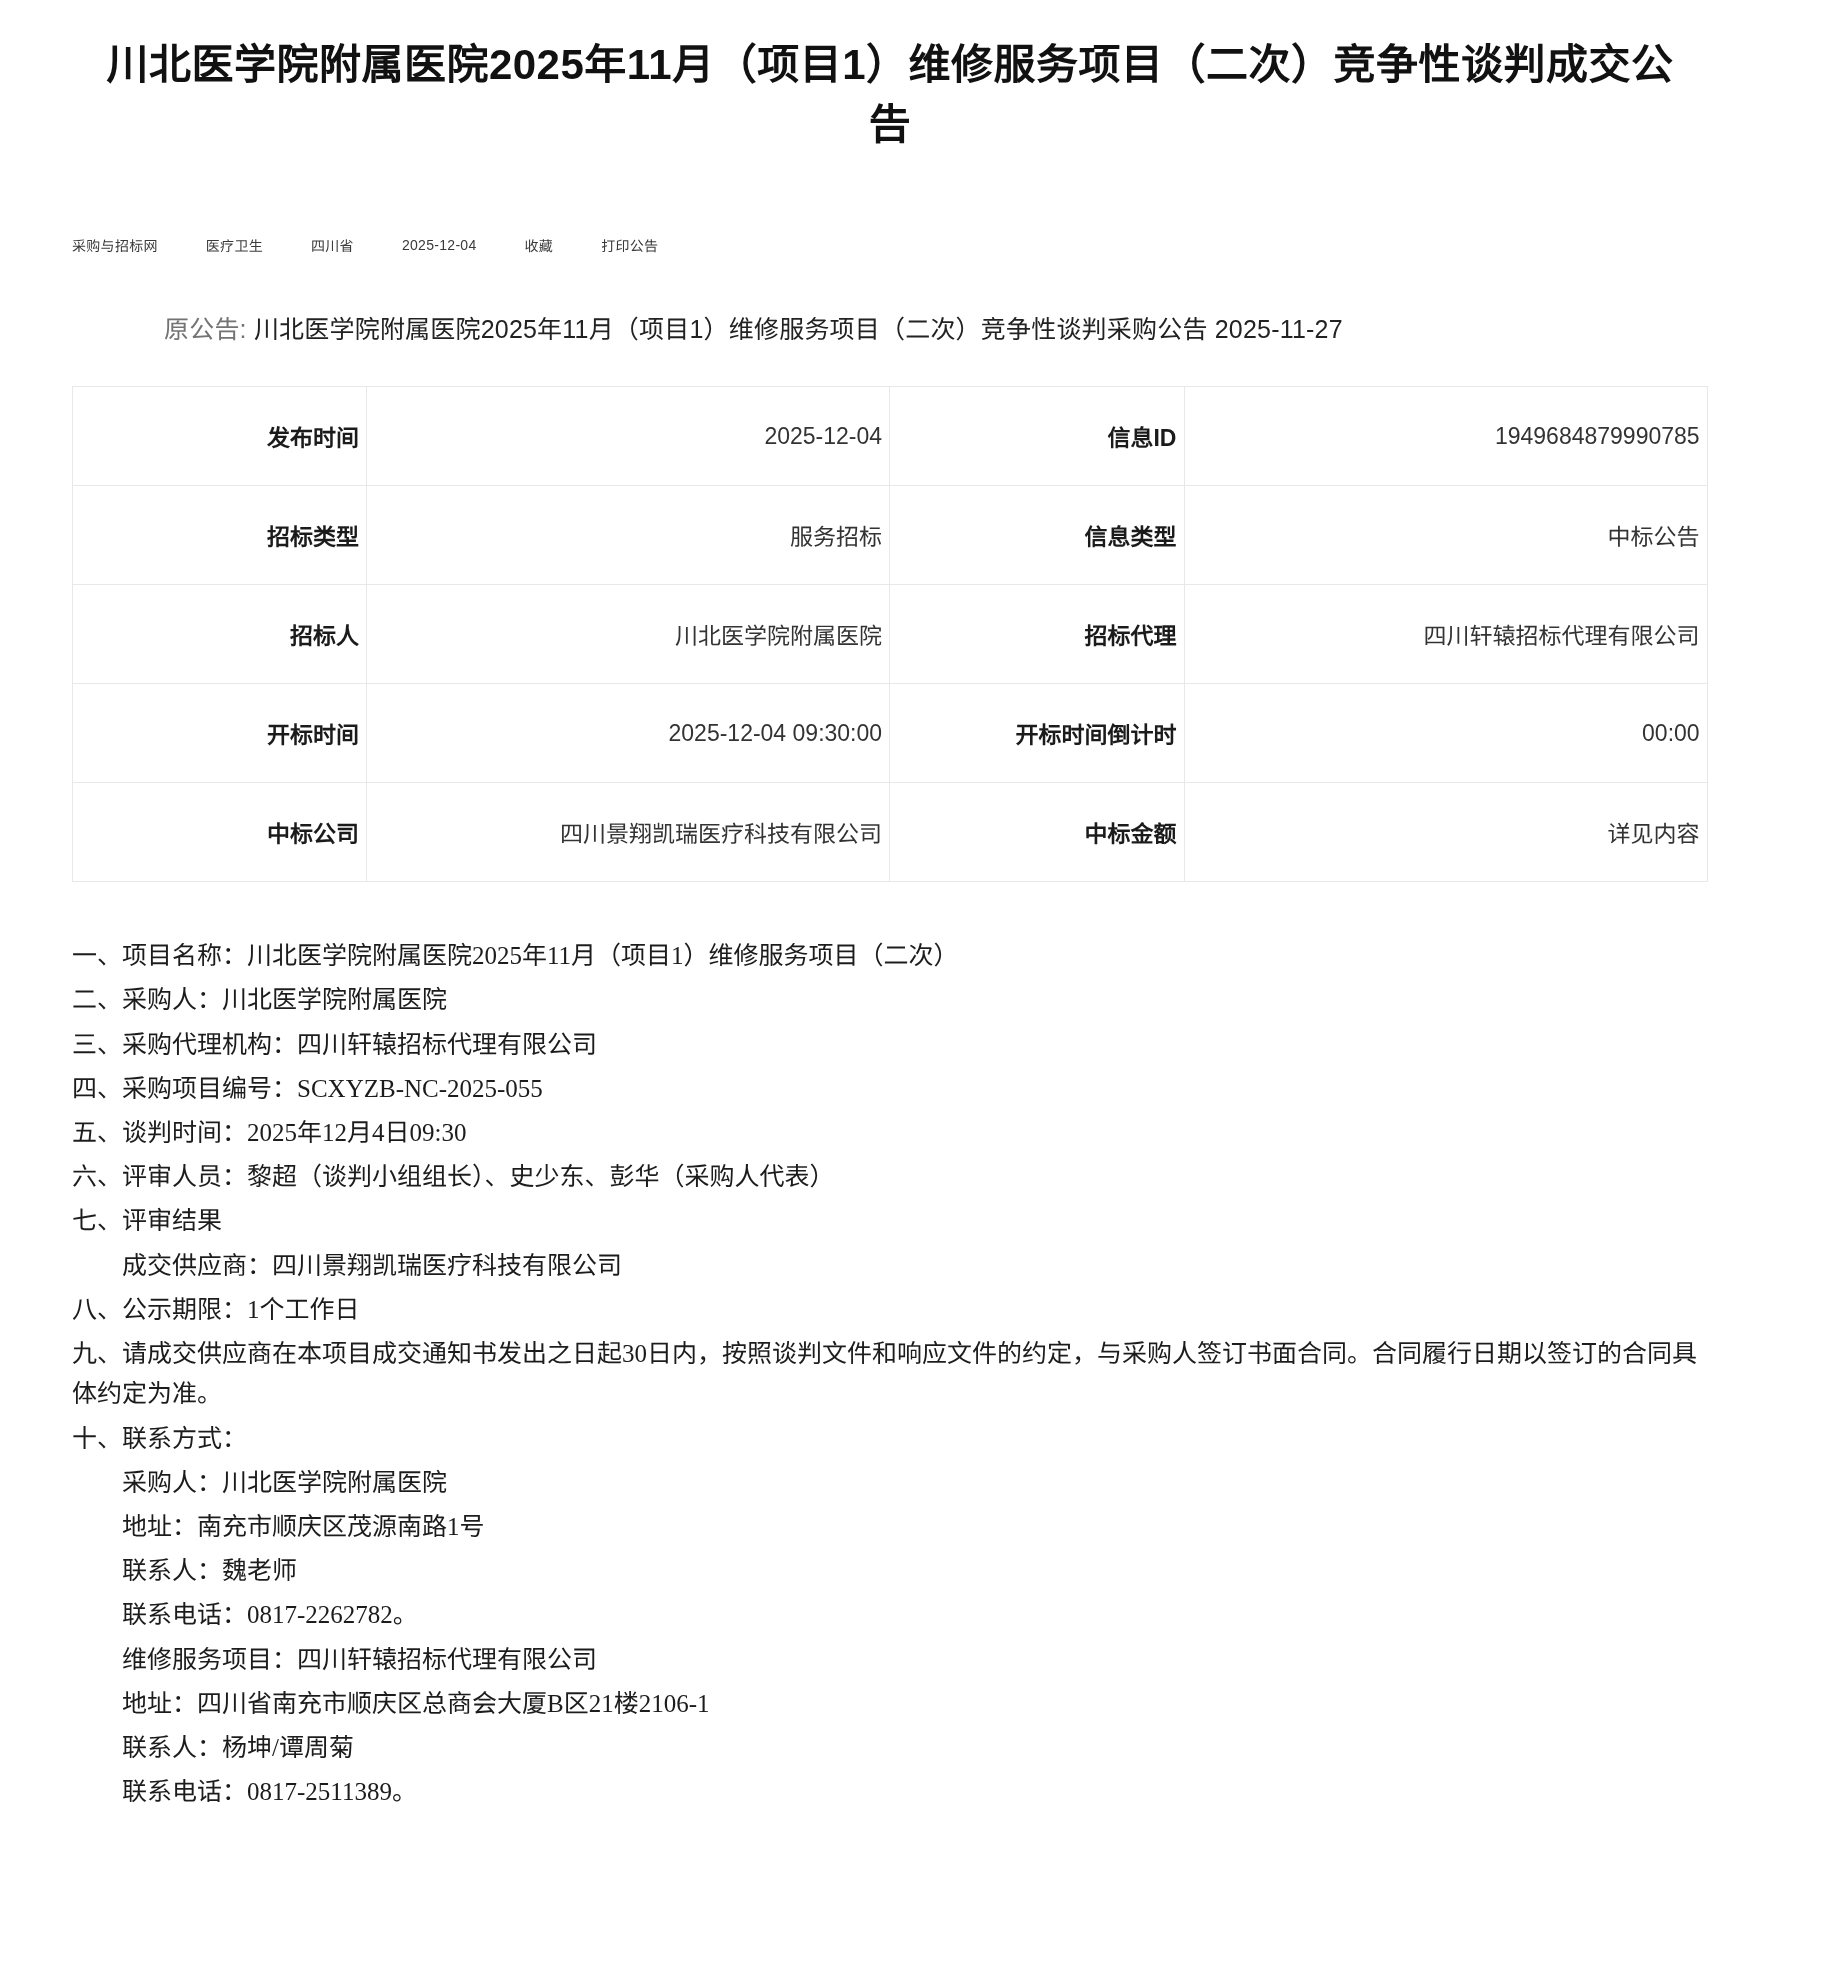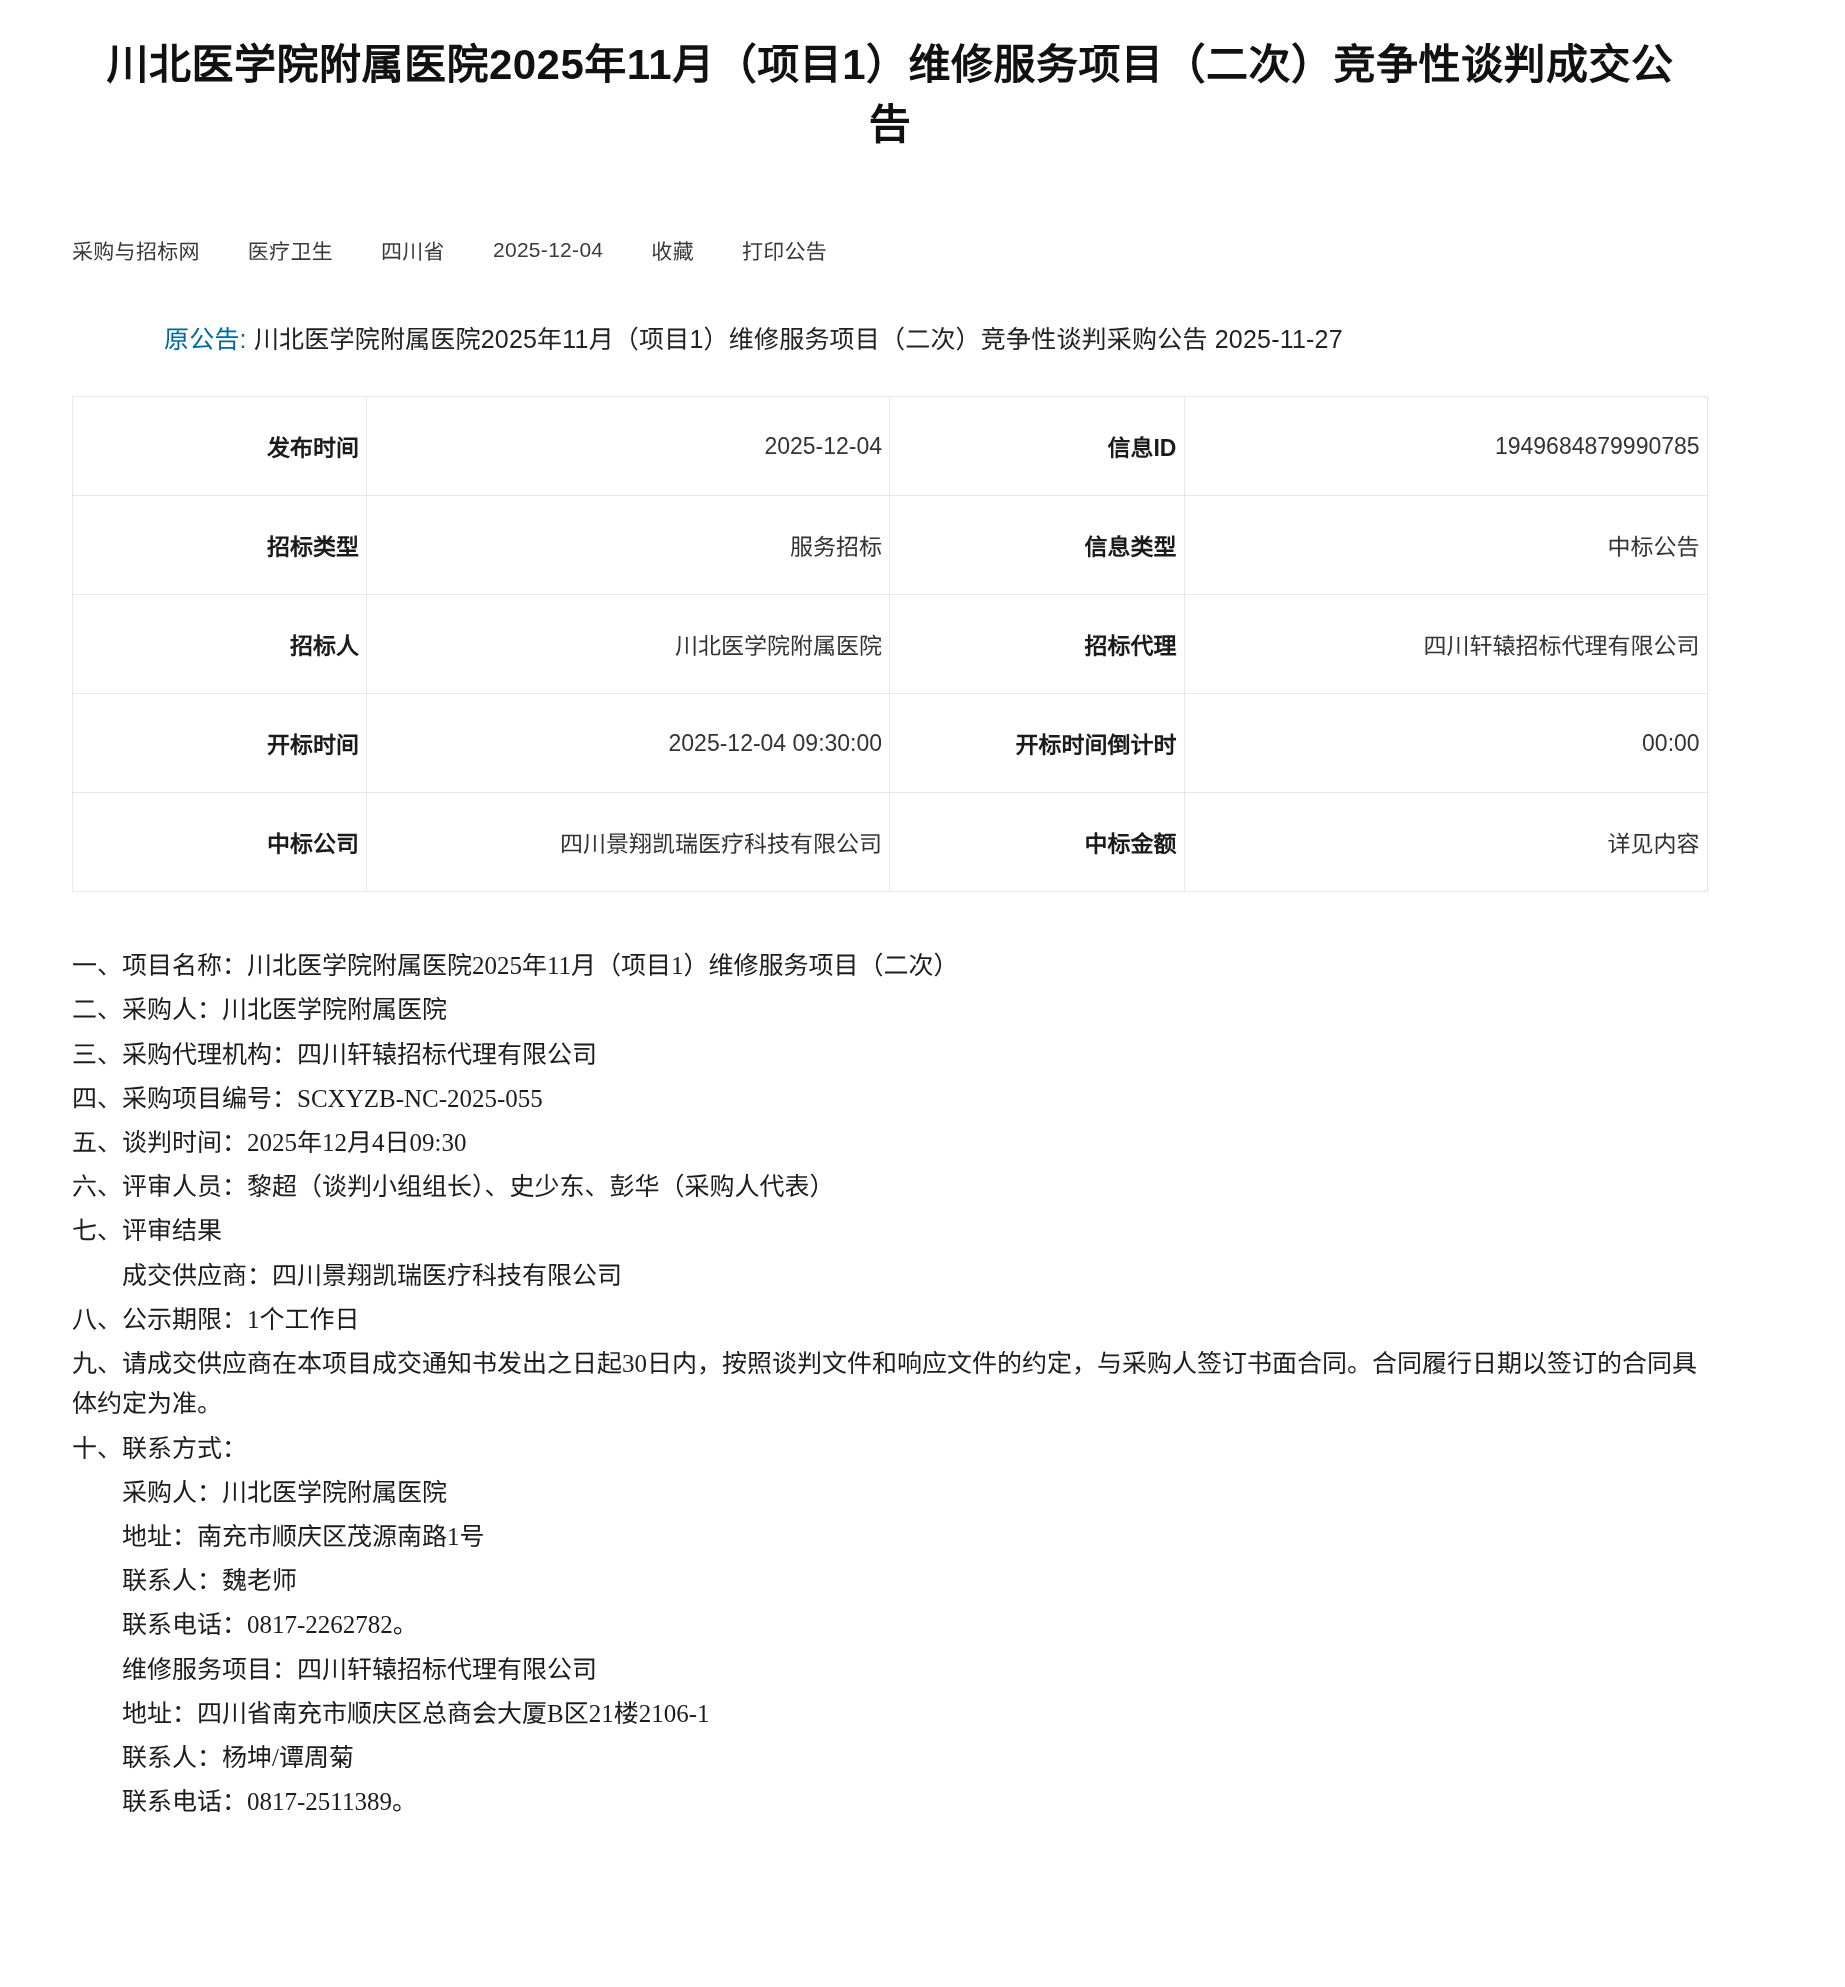--- a/index.html
+++ b/index.html
@@ -29,41 +29,41 @@
     text-align: center;
     letter-spacing: 0.5px;
     color: #111111;
   }
 
   
   .meta-bar {
     margin: 81px 0 0 72px;
     display: flex;
     align-items: center;
-    font-size: 21px;
+    font-size: 14px;
     color: #3a3a3a;
     letter-spacing: 0.3px;
   }
   .meta-bar > span {
     margin-right: 48px;
     white-space: nowrap;
   }
   .meta-bar .meta-action {
     color: #3a3a3a;
     cursor: pointer;
   }
 
   
   .orig-line {
     margin: 54px 0 0 164px;
     font-size: 25px;
     color: #222222;
     letter-spacing: 0.2px;
   }
-  .orig-line .orig-label { color: #0369a1; }
+  .orig-line .orig-label { color: #737373; }
   .orig-line .orig-link { color: #222; }
 
   
   .info-table-wrap {
     margin: 41px 72px 0 72px;
   }
   table.info-table {
     width: 100%;
     border-collapse: collapse;
     table-layout: fixed;

